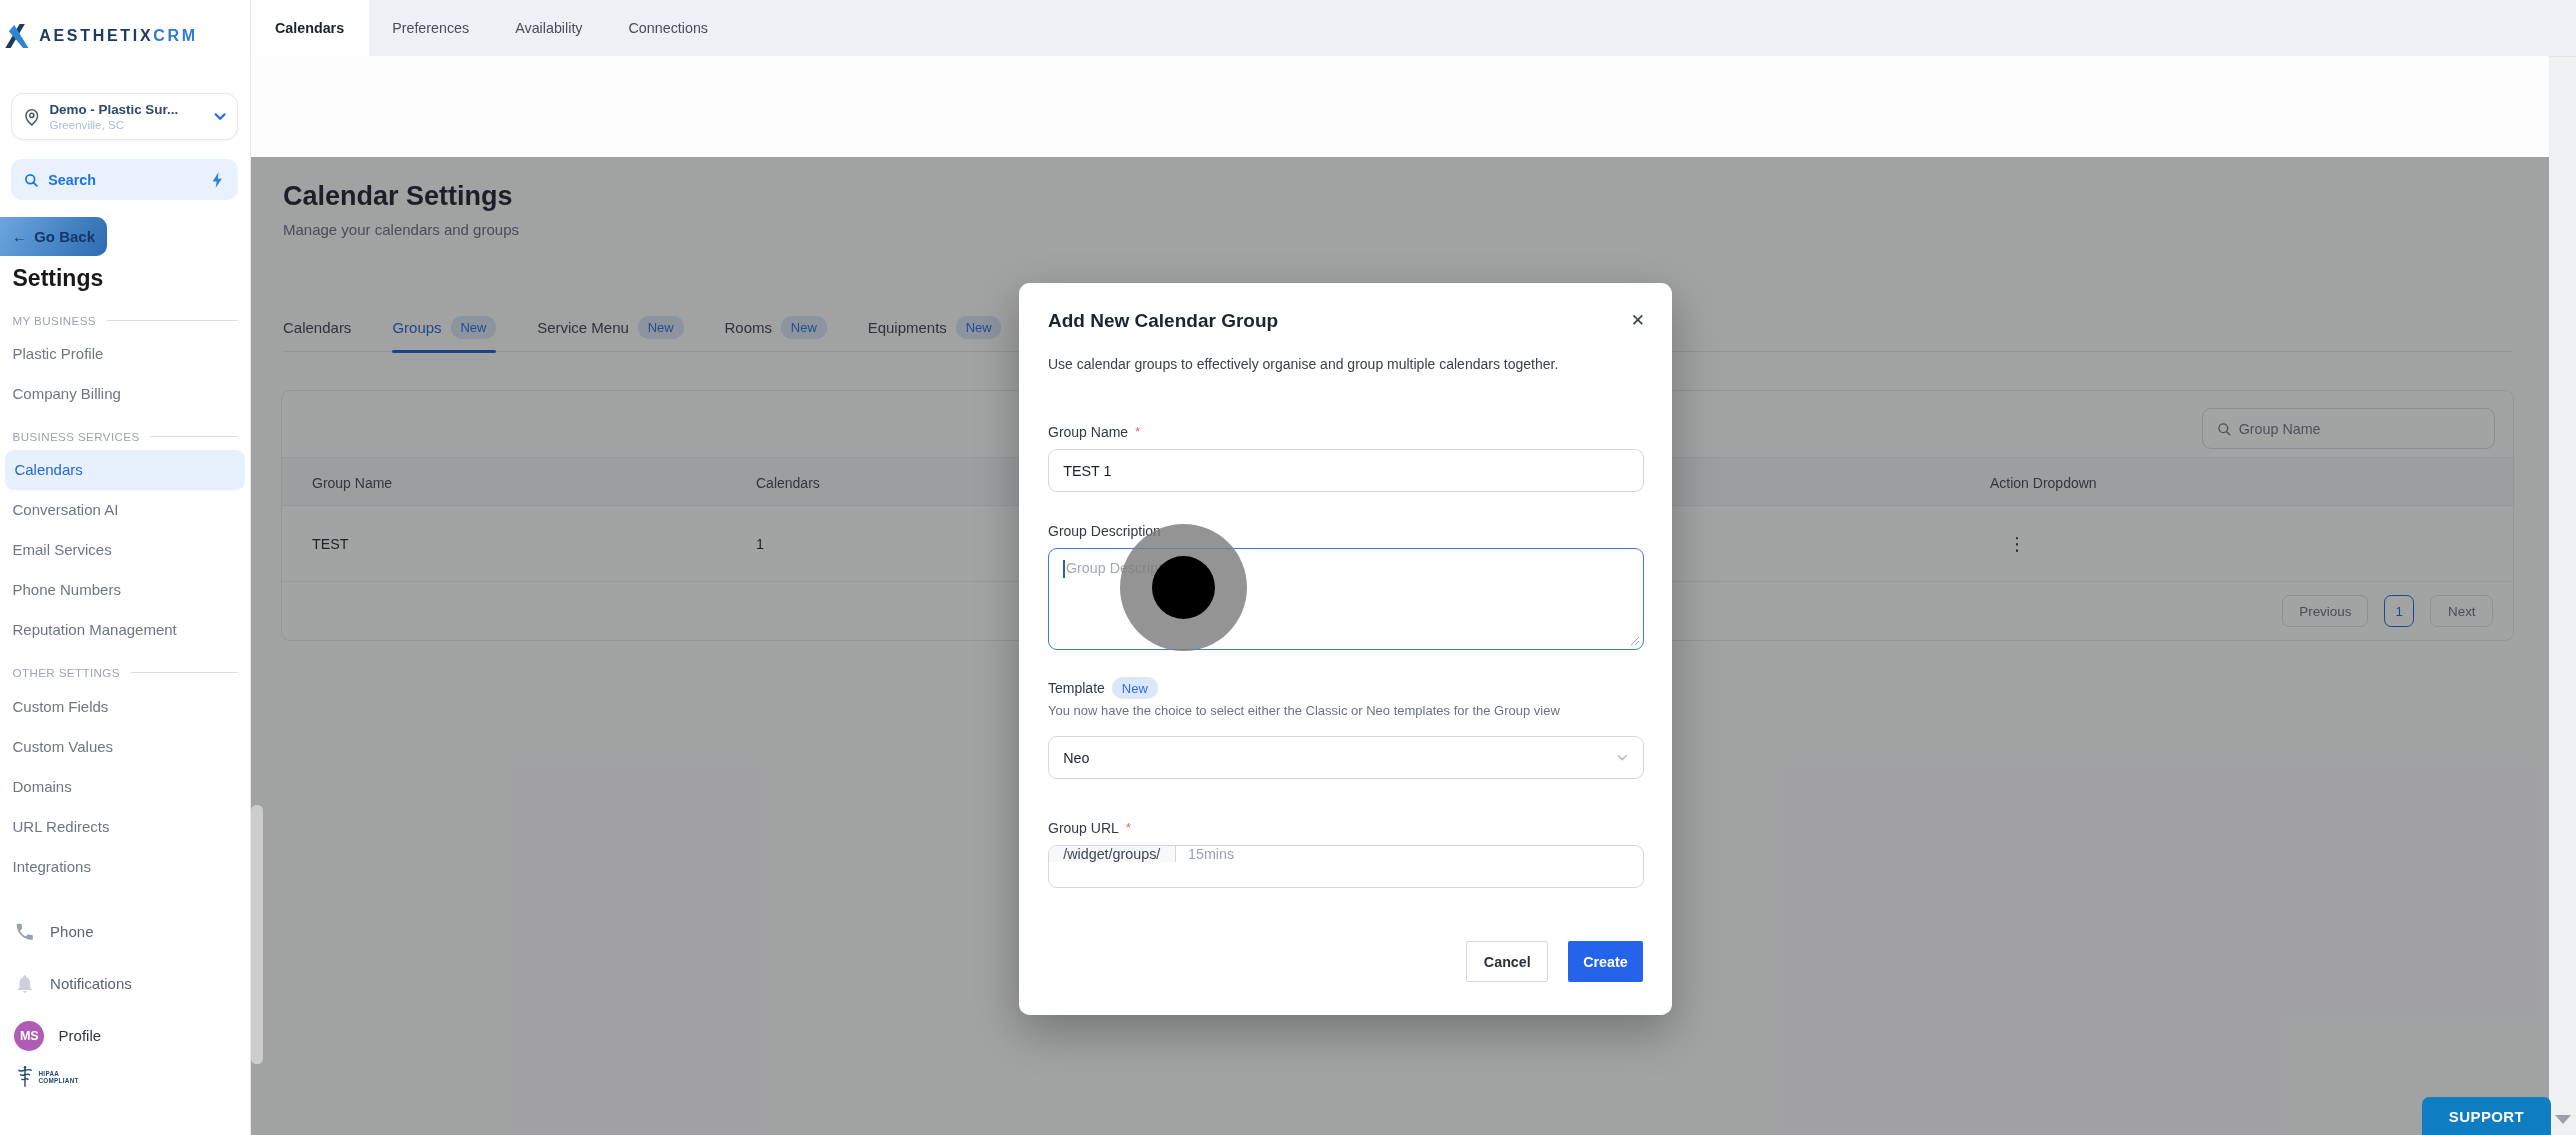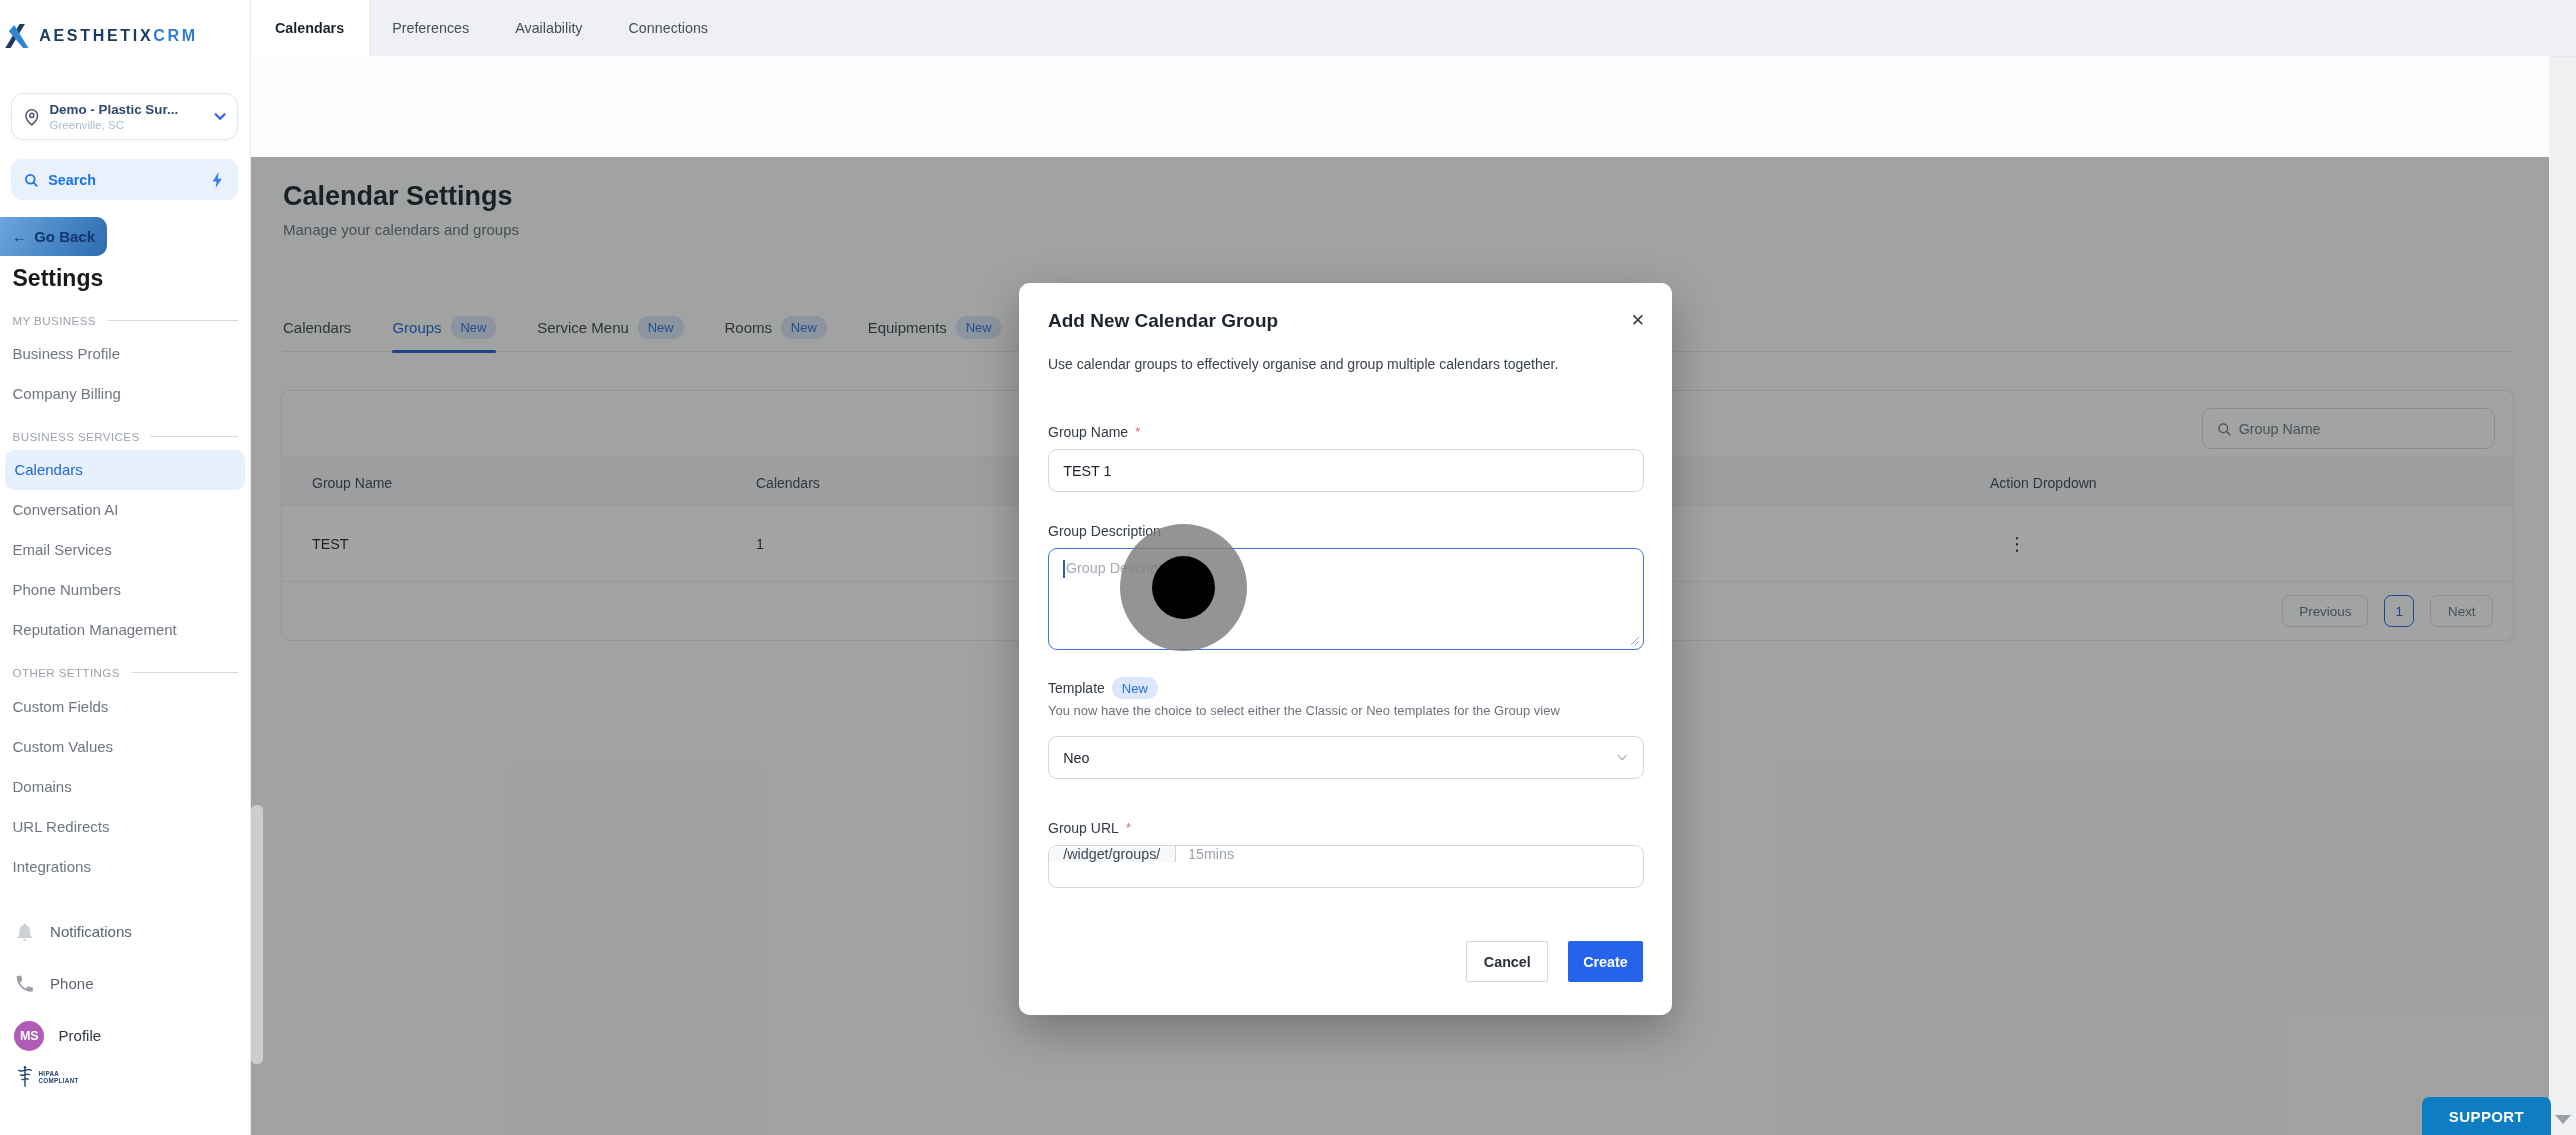--- a/index.html
+++ b/index.html
@@ -259,21 +259,21 @@
       <span>Go Back</span>
     </div>
 
     <div class="settings-block">
       <h2 class="settings-title">Settings</h2>
 
       <div class="sec-label">
           <span>MY BUSINESS</span>
           <span class="line"></span>
         </div>
-      <div class="side-item">Business Profile</div>
+      <div class="side-item">Plastic Profile</div>
       <div class="side-item">Company Billing</div>
 
       <div class="sec-label">
           <span>BUSINESS SERVICES</span>
           <span class="line"></span>
         </div>
       <div class="side-item active">Calendars</div>
       <div class="side-item">Conversation AI</div>
       <div class="side-item">Email Services</div>
       <div class="side-item">Phone Numbers</div>
@@ -283,35 +283,35 @@
           <span>OTHER SETTINGS</span>
           <span class="line"></span>
         </div>
       <div class="side-item">Custom Fields</div>
       <div class="side-item">Custom Values</div>
       <div class="side-item">Domains</div>
       <div class="side-item">URL Redirects</div>
       <div class="side-item">Integrations</div>
 
       <div class="side-footer">
+        <div class="foot-item">
+          <span>
+            <svg width="21.5" height="21.5" viewBox="0 0 24 24" fill="#9aa0a8">
+                <path d="M6.62 10.79c1.44 2.83 3.76 5.14 6.59 6.59l2.2-2.2c.27-.27.67-.36 1.02-.24 1.12.37 2.33.57 3.57.57.55 0 1 .45 1 1V20c0 .55-.45 1-1 1-9.39 0-17-7.61-17-17 0-.55.45-1 1-1h3.5c.55 0 1 .45 1 1 0 1.25.2 2.45.57 3.57.11.35.03.74-.25 1.02l-2.2 2.2z"></path>
+              </svg>
+          </span>
+          <span>Phone</span>
+        </div>
         <div class="foot-item">
           <span>
             <svg width="21.5" height="21.5" viewBox="0 0 24 24" fill="#ccd1d8">
                 <path d="M12 22c1.1 0 2-.9 2-2h-4c0 1.1.9 2 2 2zm6-6v-5c0-3.07-1.63-5.64-4.5-6.32V4c0-.83-.67-1.5-1.5-1.5s-1.5.67-1.5 1.5v.68C7.64 5.36 6 7.92 6 11v5l-2 2v1h16v-1l-2-2z"></path>
               </svg>
           </span>
           <span>Notifications</span>
-        </div>
-        <div class="foot-item">
-          <span>
-            <svg width="21.5" height="21.5" viewBox="0 0 24 24" fill="#9aa0a8">
-                <path d="M6.62 10.79c1.44 2.83 3.76 5.14 6.59 6.59l2.2-2.2c.27-.27.67-.36 1.02-.24 1.12.37 2.33.57 3.57.57.55 0 1 .45 1 1V20c0 .55-.45 1-1 1-9.39 0-17-7.61-17-17 0-.55.45-1 1-1h3.5c.55 0 1 .45 1 1 0 1.25.2 2.45.57 3.57.11.35.03.74-.25 1.02l-2.2 2.2z"></path>
-              </svg>
-          </span>
-          <span>Phone</span>
         </div>
         <div class="foot-item profile">
           <span class="avatar">MS</span>
           <span>Profile</span>
         </div>
         <div class="hipaa">
           <span>
             <svg width="18" height="23" viewBox="0 0 20 26" fill="none" stroke="#24466e" stroke-width="1.6" stroke-linecap="round">
               <path d="M10 4v20"></path>
                 <path d="M3 6c3 3 11-3 14 0"></path>

